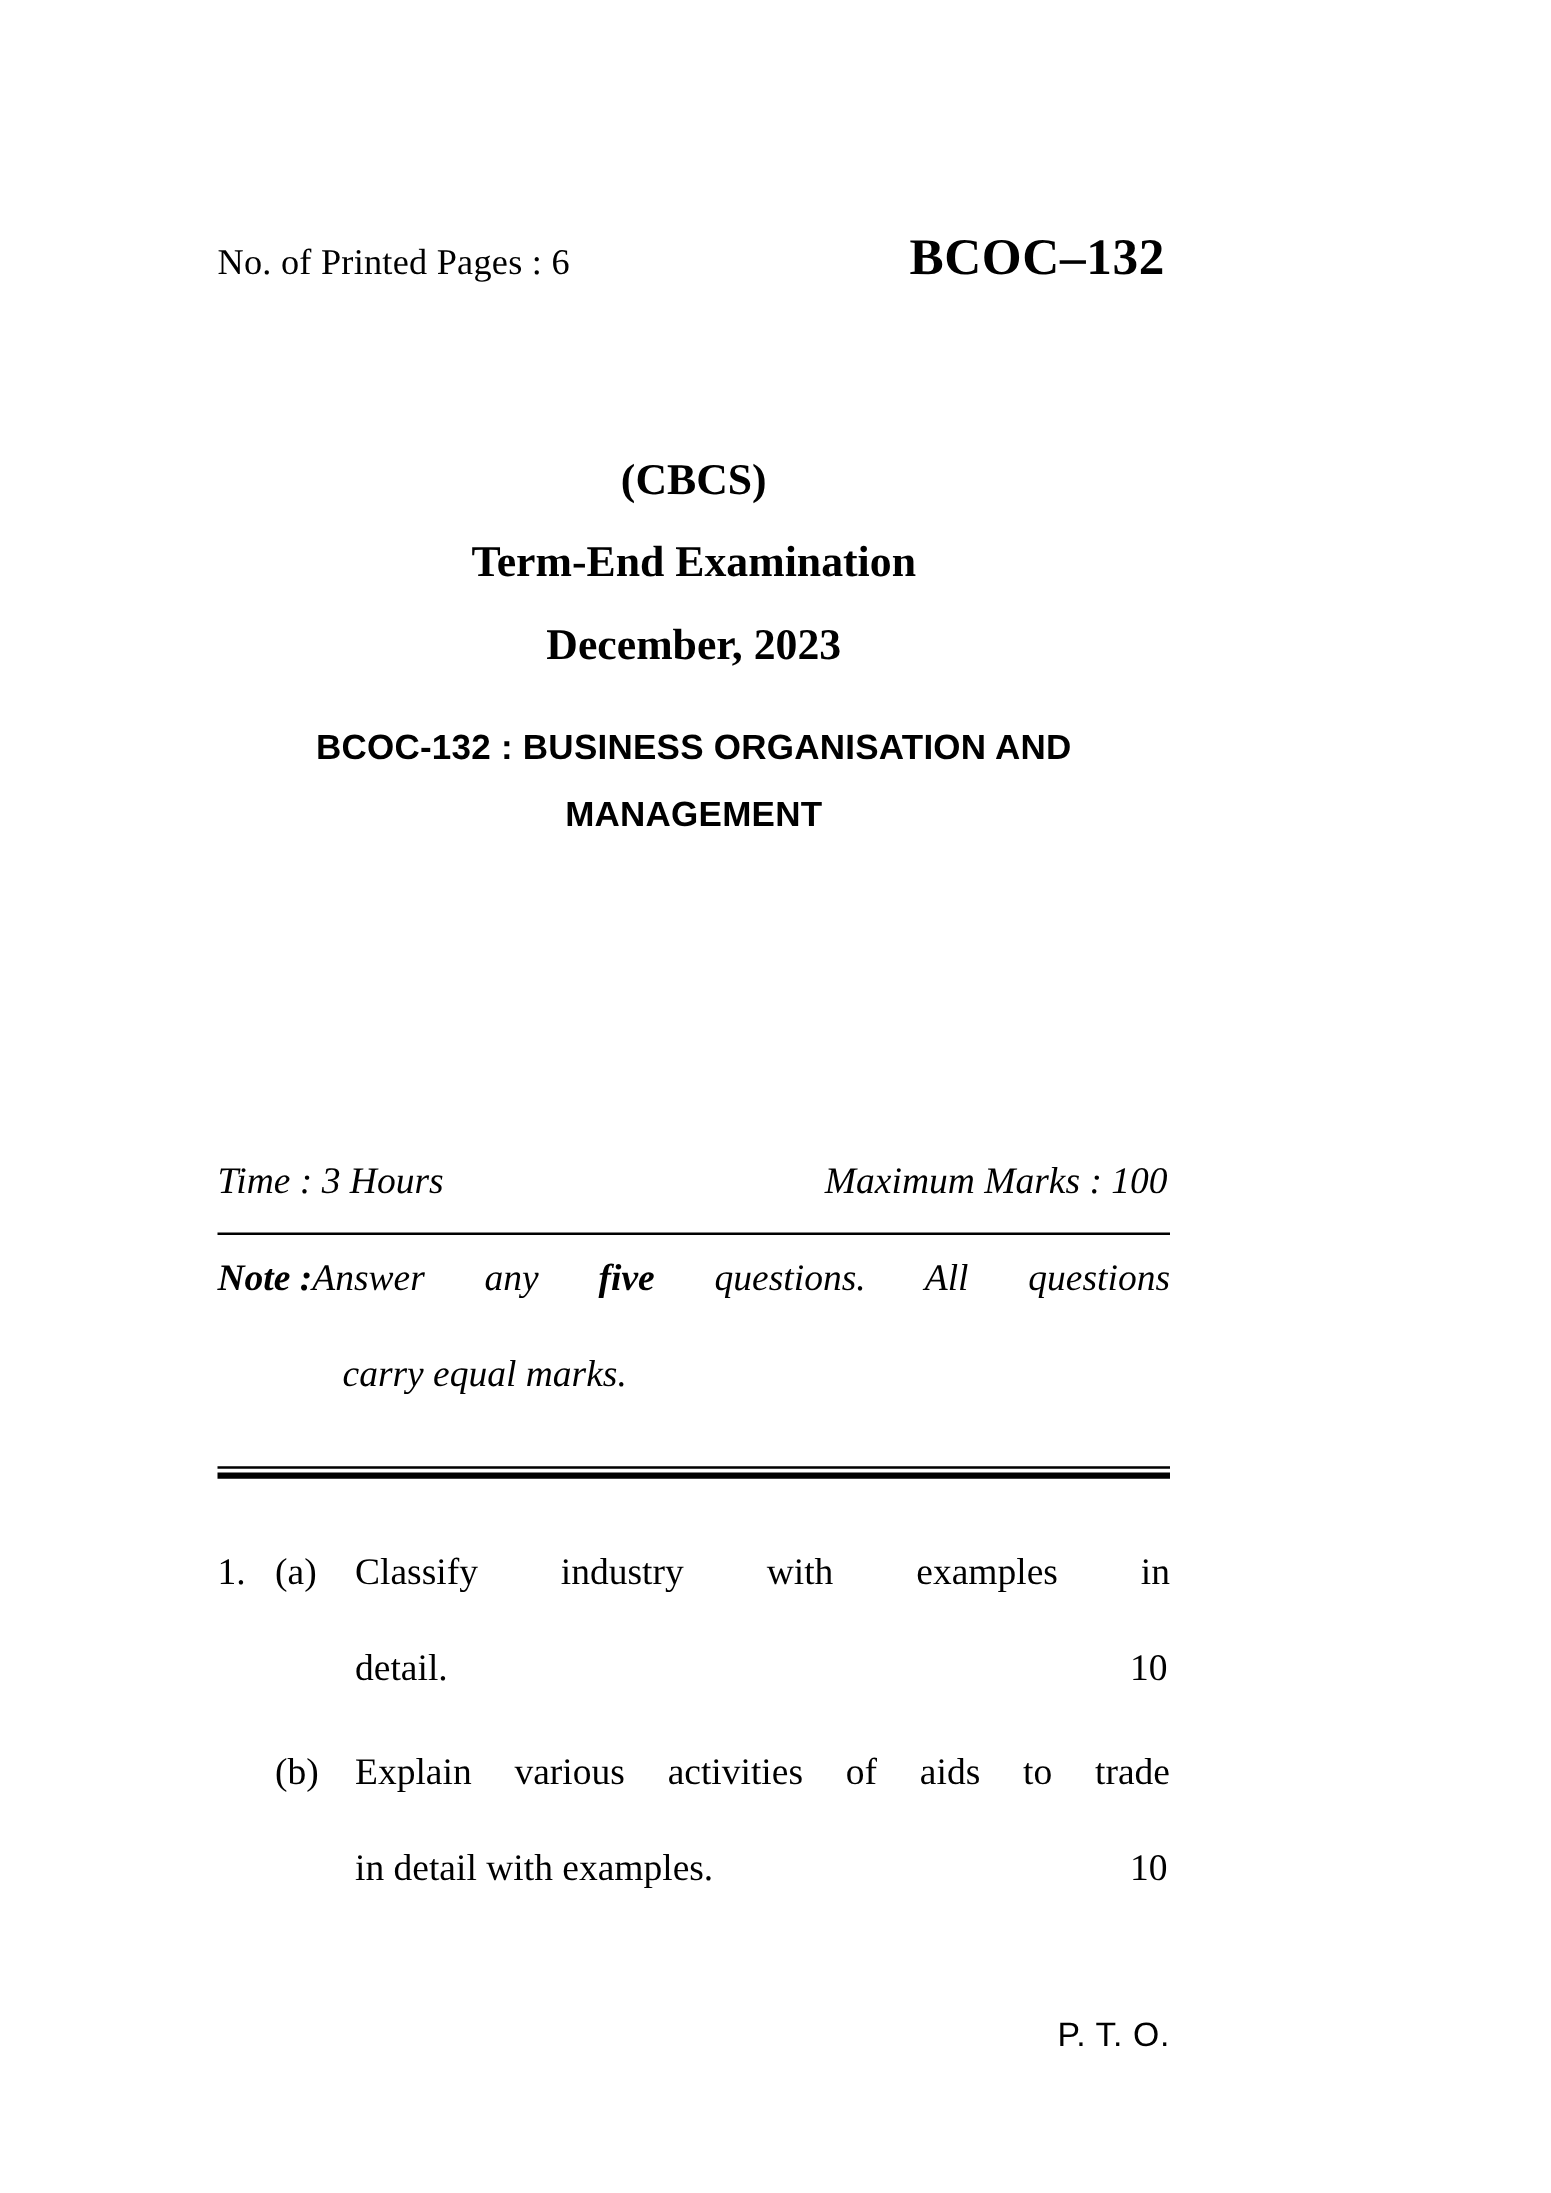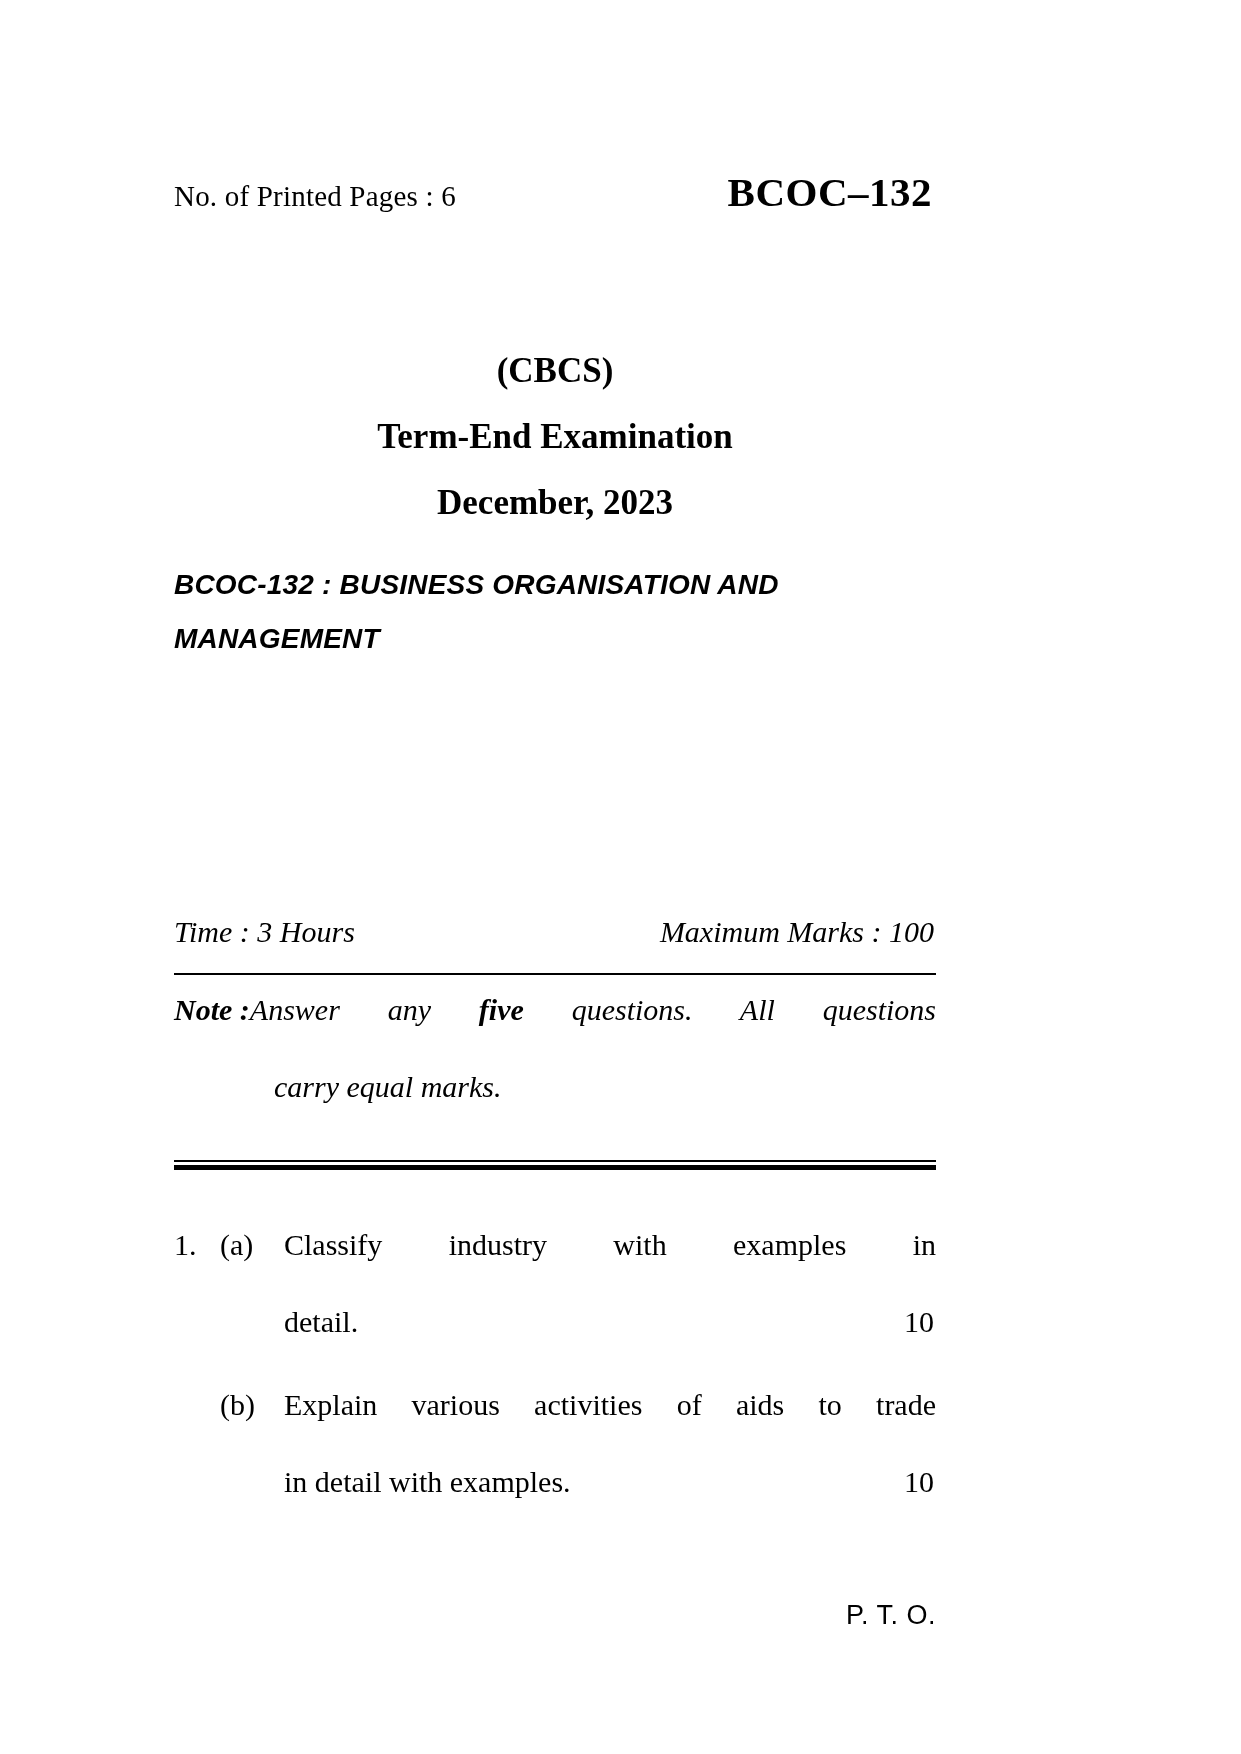--- a/index.html
+++ b/index.html
@@ -12,21 +12,21 @@
     height: 1754px;
     position: relative;
     font-family: "Liberation Serif", "DejaVu Serif", serif;
     color: #000000;
     overflow: hidden;
   }
 
   .page {
     position: absolute;
     left: 0;
-    top: 0;
+    top: 13px;
     width: 1241px;
     height: 1644px;
     background: #ffffff;
     border-radius: 20px;
   }
 
   
   .content {
     position: absolute;
     left: 174px;
@@ -73,23 +73,22 @@
   .t-general  { font-size: 35px; margin-bottom: 31px; }
   .t-cbcs     { font-size: 35px; margin-bottom: 31px; margin-top: 23px; }
   .t-term     { font-size: 35px; margin-bottom: 31px; }
   .t-date     { font-size: 35px; margin-bottom: 38px; }
 
   .subject {
     font-family: "Liberation Sans", "DejaVu Sans", sans-serif;
     font-weight: bold;
     font-size: 28px;
     line-height: 1.92;
-    text-align: left;
+    text-align: center;
     letter-spacing: 0.2px;
-    font-style: italic;
   }
 
   
   .meta-row {
     position: absolute;
     left: 0;
     top: 915px;
     width: 762px;
     display: flex;
     justify-content: space-between;

